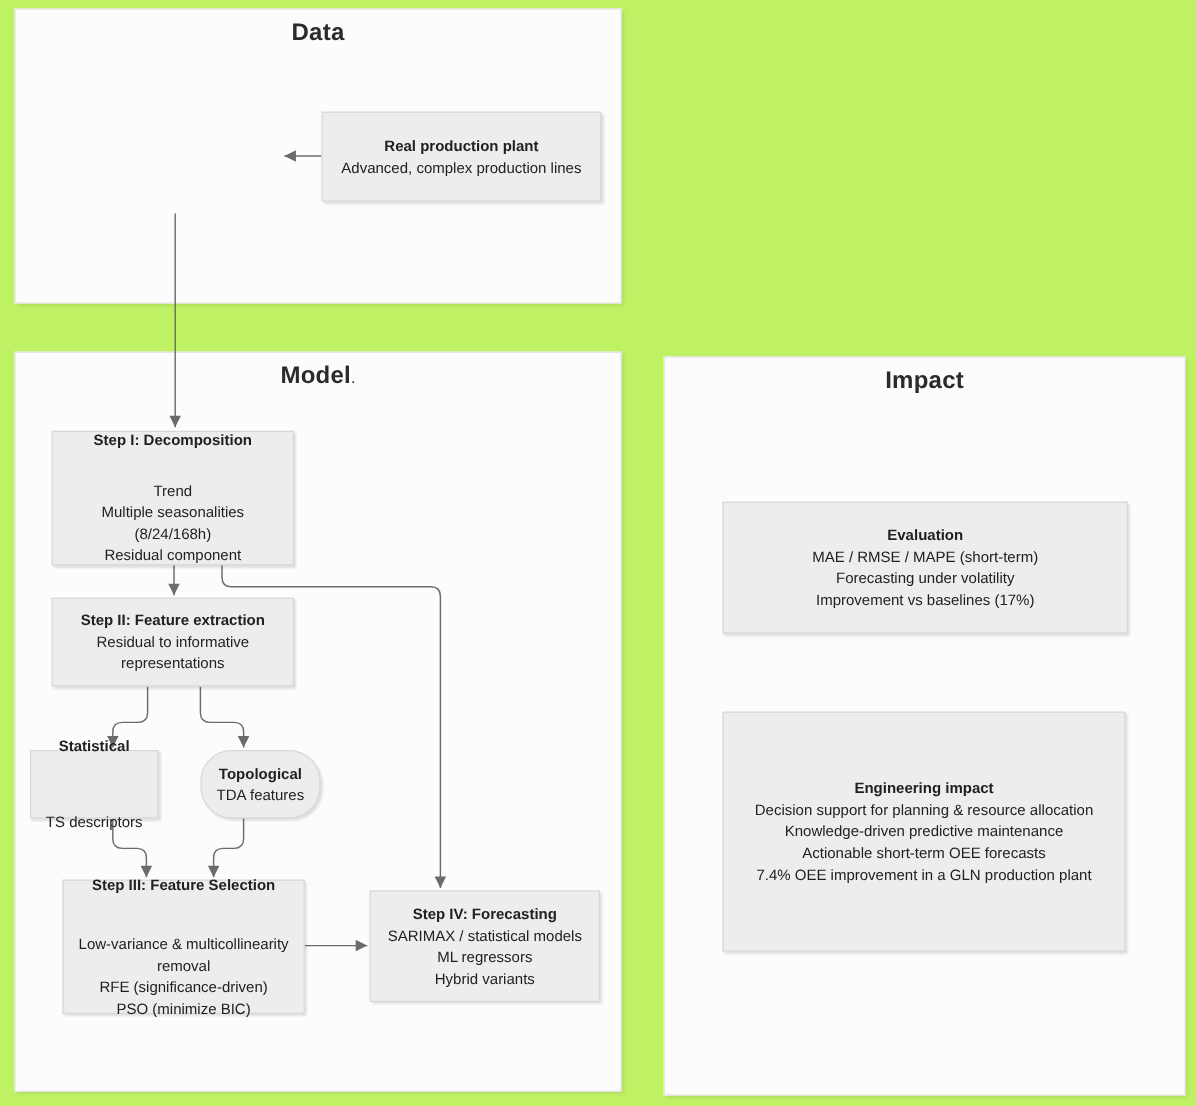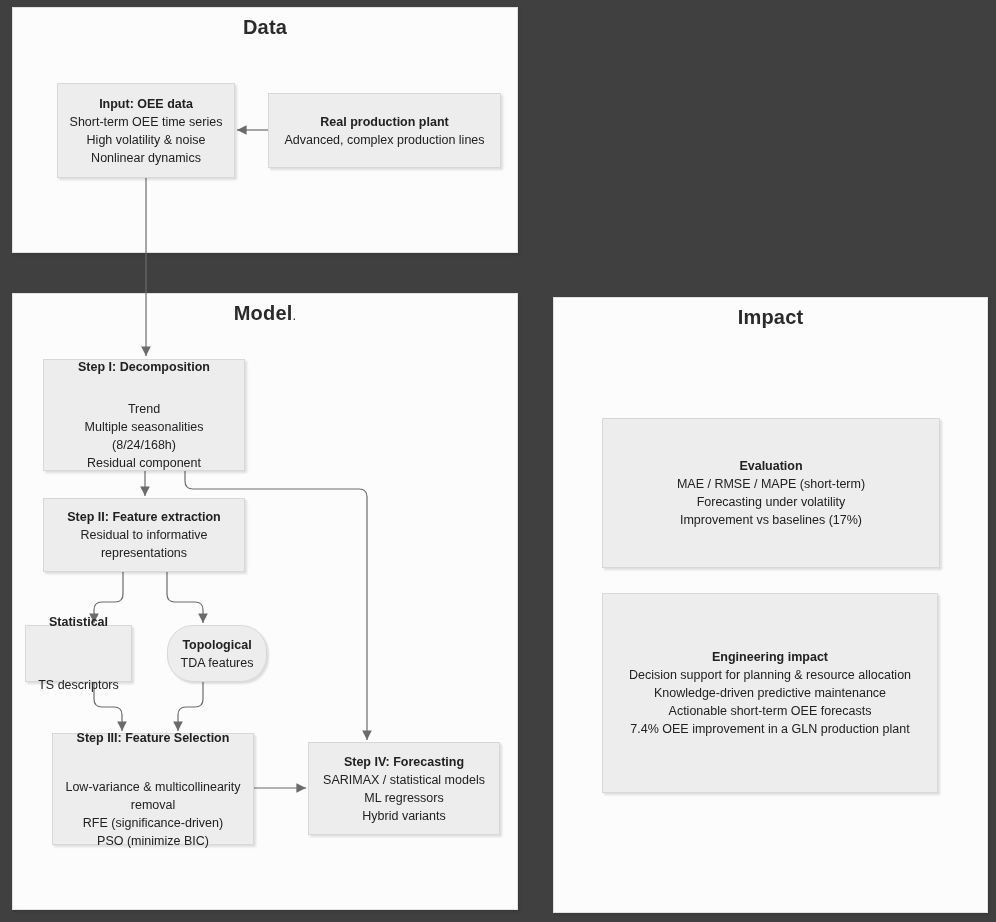--- a/index.html
+++ b/index.html
@@ -1,20 +1,20 @@
 <!DOCTYPE html>
 <html><head>
 <meta charset="utf-8">
 <style>
   html, body { margin: 0; padding: 0; background: #ffffff; }
   #canvas {
     position: relative;
     width: 996px;
     height: 922px;
-    background: #404040;
+    background: #bef264;
     font-family: "Liberation Sans", sans-serif;
     overflow: hidden;
   }
   .panel {
     position: absolute;
     background: #fcfcfc;
     border: 1px solid #e2e2e2;
     box-shadow: 2px 2px 3px rgba(0,0,0,0.10);
     box-sizing: border-box;
     z-index: 0;
@@ -97,28 +97,20 @@
       <path d="M 145 471 L 145 496" marker-end="url(#arrow)"></path>
       <path d="M 185 471 L 185 481 Q 185 489 193 489 L 359 489 Q 367 489 367 497 L 367 740" marker-end="url(#arrow)"></path>
       <path d="M 123 572 L 123 594 Q 123 602 115 602 L 102 602 Q 94 602 94 610 L 94 623" marker-end="url(#arrow)"></path>
       <path d="M 167 572 L 167 594 Q 167 602 175 602 L 195 602 Q 203 602 203 610 L 203 623" marker-end="url(#arrow)"></path>
       <path d="M 94 682 L 94 699 Q 94 707 102 707 L 114 707 Q 122 707 122 715 L 122 731" marker-end="url(#arrow)"></path>
       <path d="M 203 682 L 203 699 Q 203 707 195 707 L 186 707 Q 178 707 178 715 L 178 731" marker-end="url(#arrow)"></path>
       <path d="M 254 788 L 306 788" marker-end="url(#arrow)"></path>
     </g>
   </svg>
 
-  <div class="node" style="left:57px; top:83px; width:178px; height:95px;">
-    <div class="heading">Input: OEE data</div>
-    <div class="lines">
-        <div>Short-term OEE time series</div>
-        <div>High volatility &amp; noise</div>
-        <div>Nonlinear dynamics</div>
-      </div>
-  </div>
 
   <div class="node" style="left:268px; top:93px; width:233px; height:75px;">
     <div class="heading">Real production plant</div>
     <div class="lines">
         <div>Advanced, complex production lines</div>
       </div>
   </div>
 
   <div class="node" style="left:43px; top:359px; width:202px; height:112px;gap:24px;">
     <div class="heading">Step I: Decomposition</div>
@@ -162,21 +154,21 @@
 
   <div class="node" style="left:308px; top:742px; width:192px; height:93px;">
     <div class="heading">Step IV: Forecasting</div>
     <div class="lines">
         <div>SARIMAX / statistical models</div>
         <div>ML regressors</div>
         <div>Hybrid variants</div>
       </div>
   </div>
 
-  <div class="node" style="left:602px; top:418px; width:338px; height:150px;">
+  <div class="node" style="left:602px; top:418px; width:338px; height:110px;">
     <div class="heading">Evaluation</div>
     <div class="lines">
         <div>MAE / RMSE / MAPE (short-term)</div>
         <div>Forecasting under volatility</div>
         <div>Improvement vs baselines (17%)</div>
       </div>
   </div>
 
   <div class="node" style="left:602px; top:593px; width:336px; height:200px;">
     <div class="heading">Engineering impact</div>

